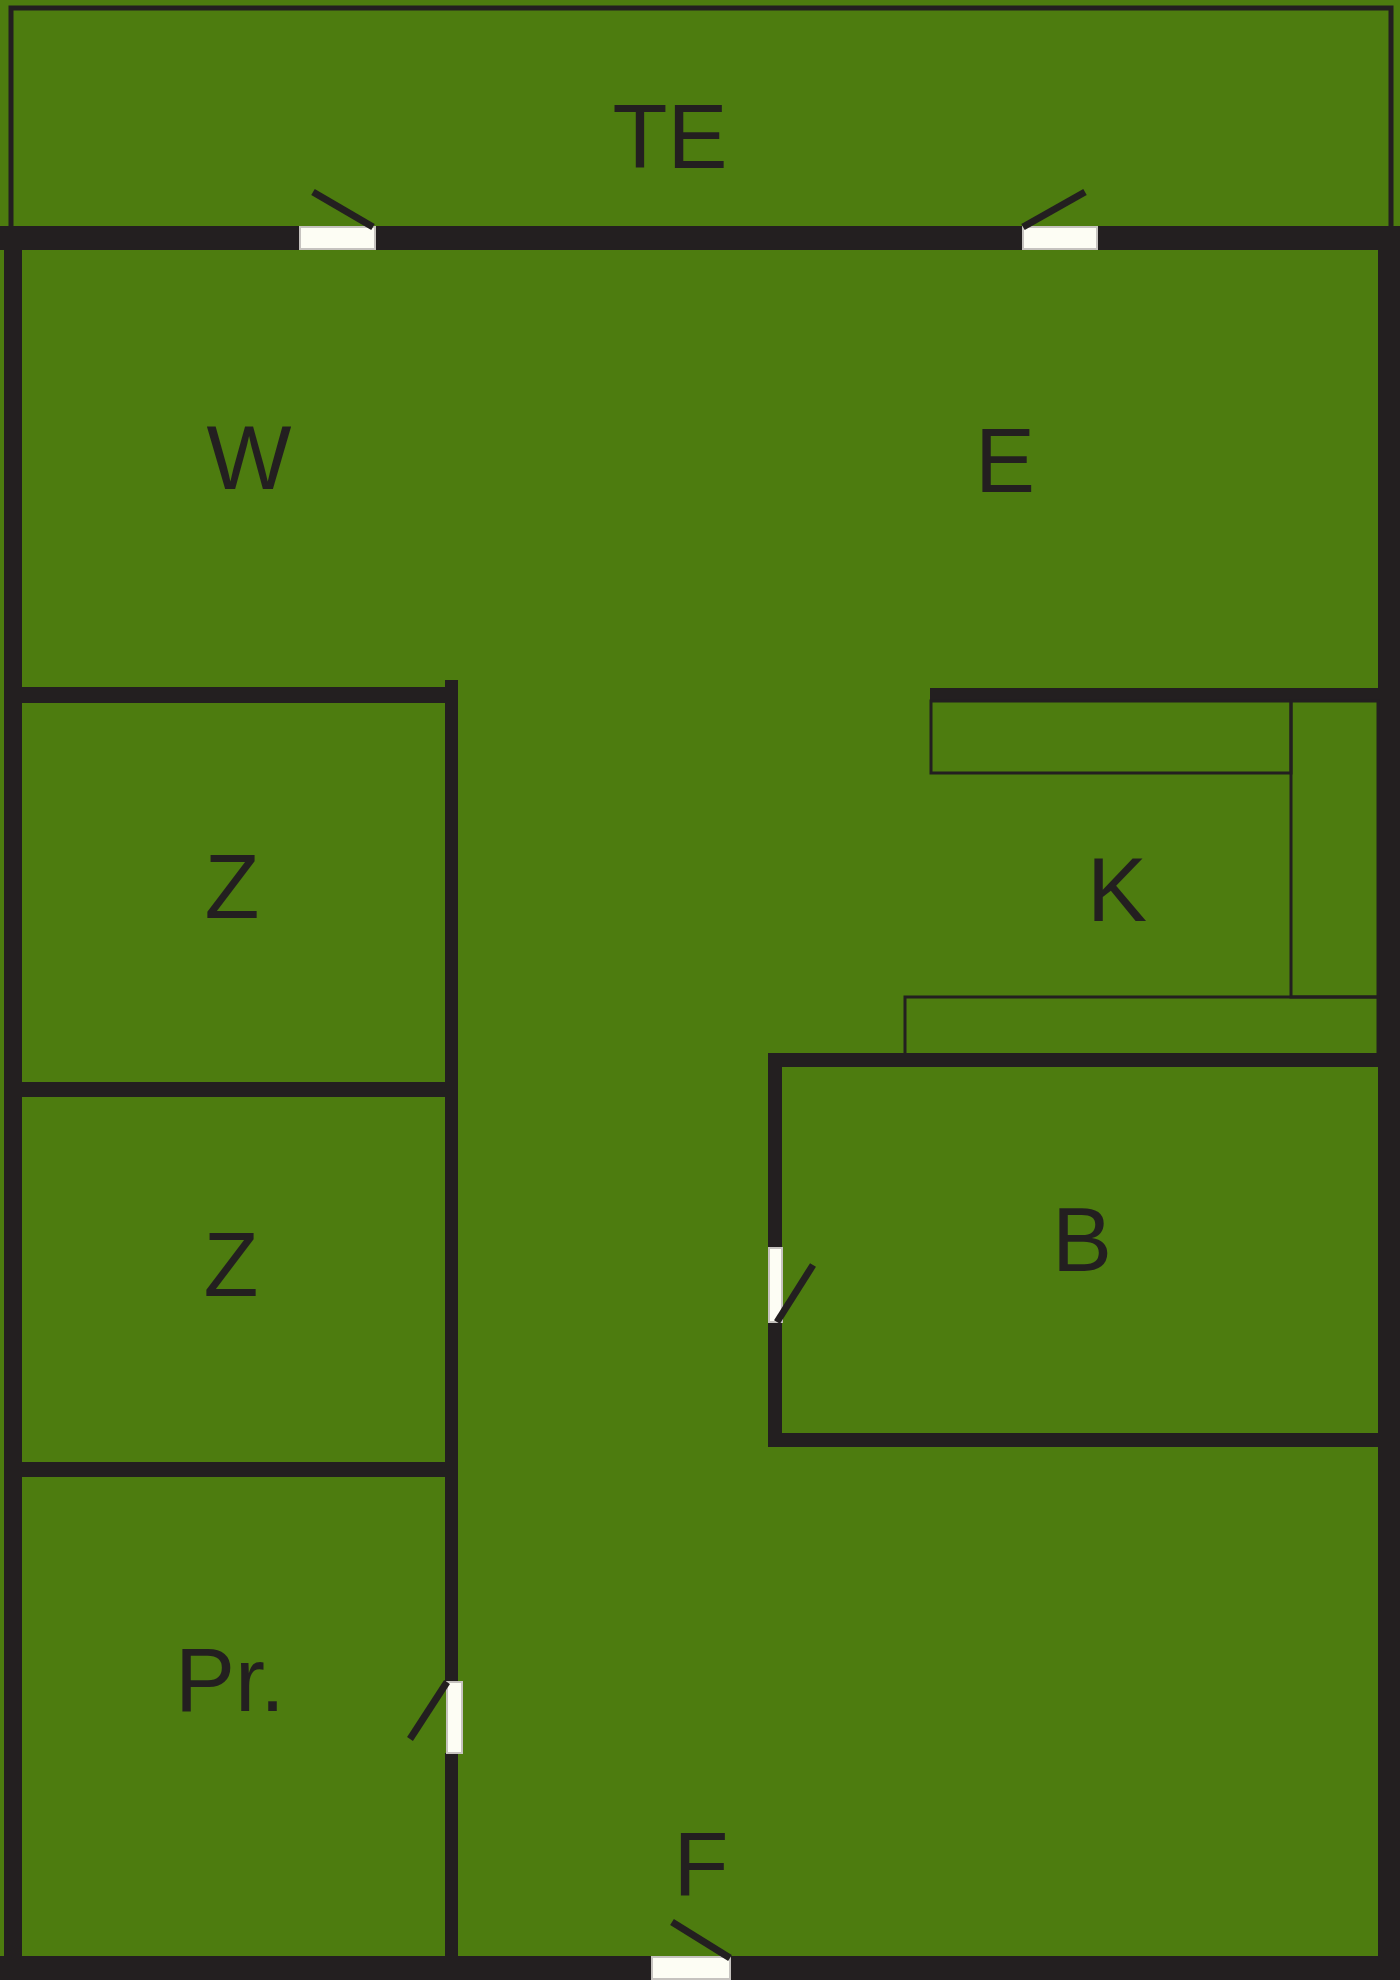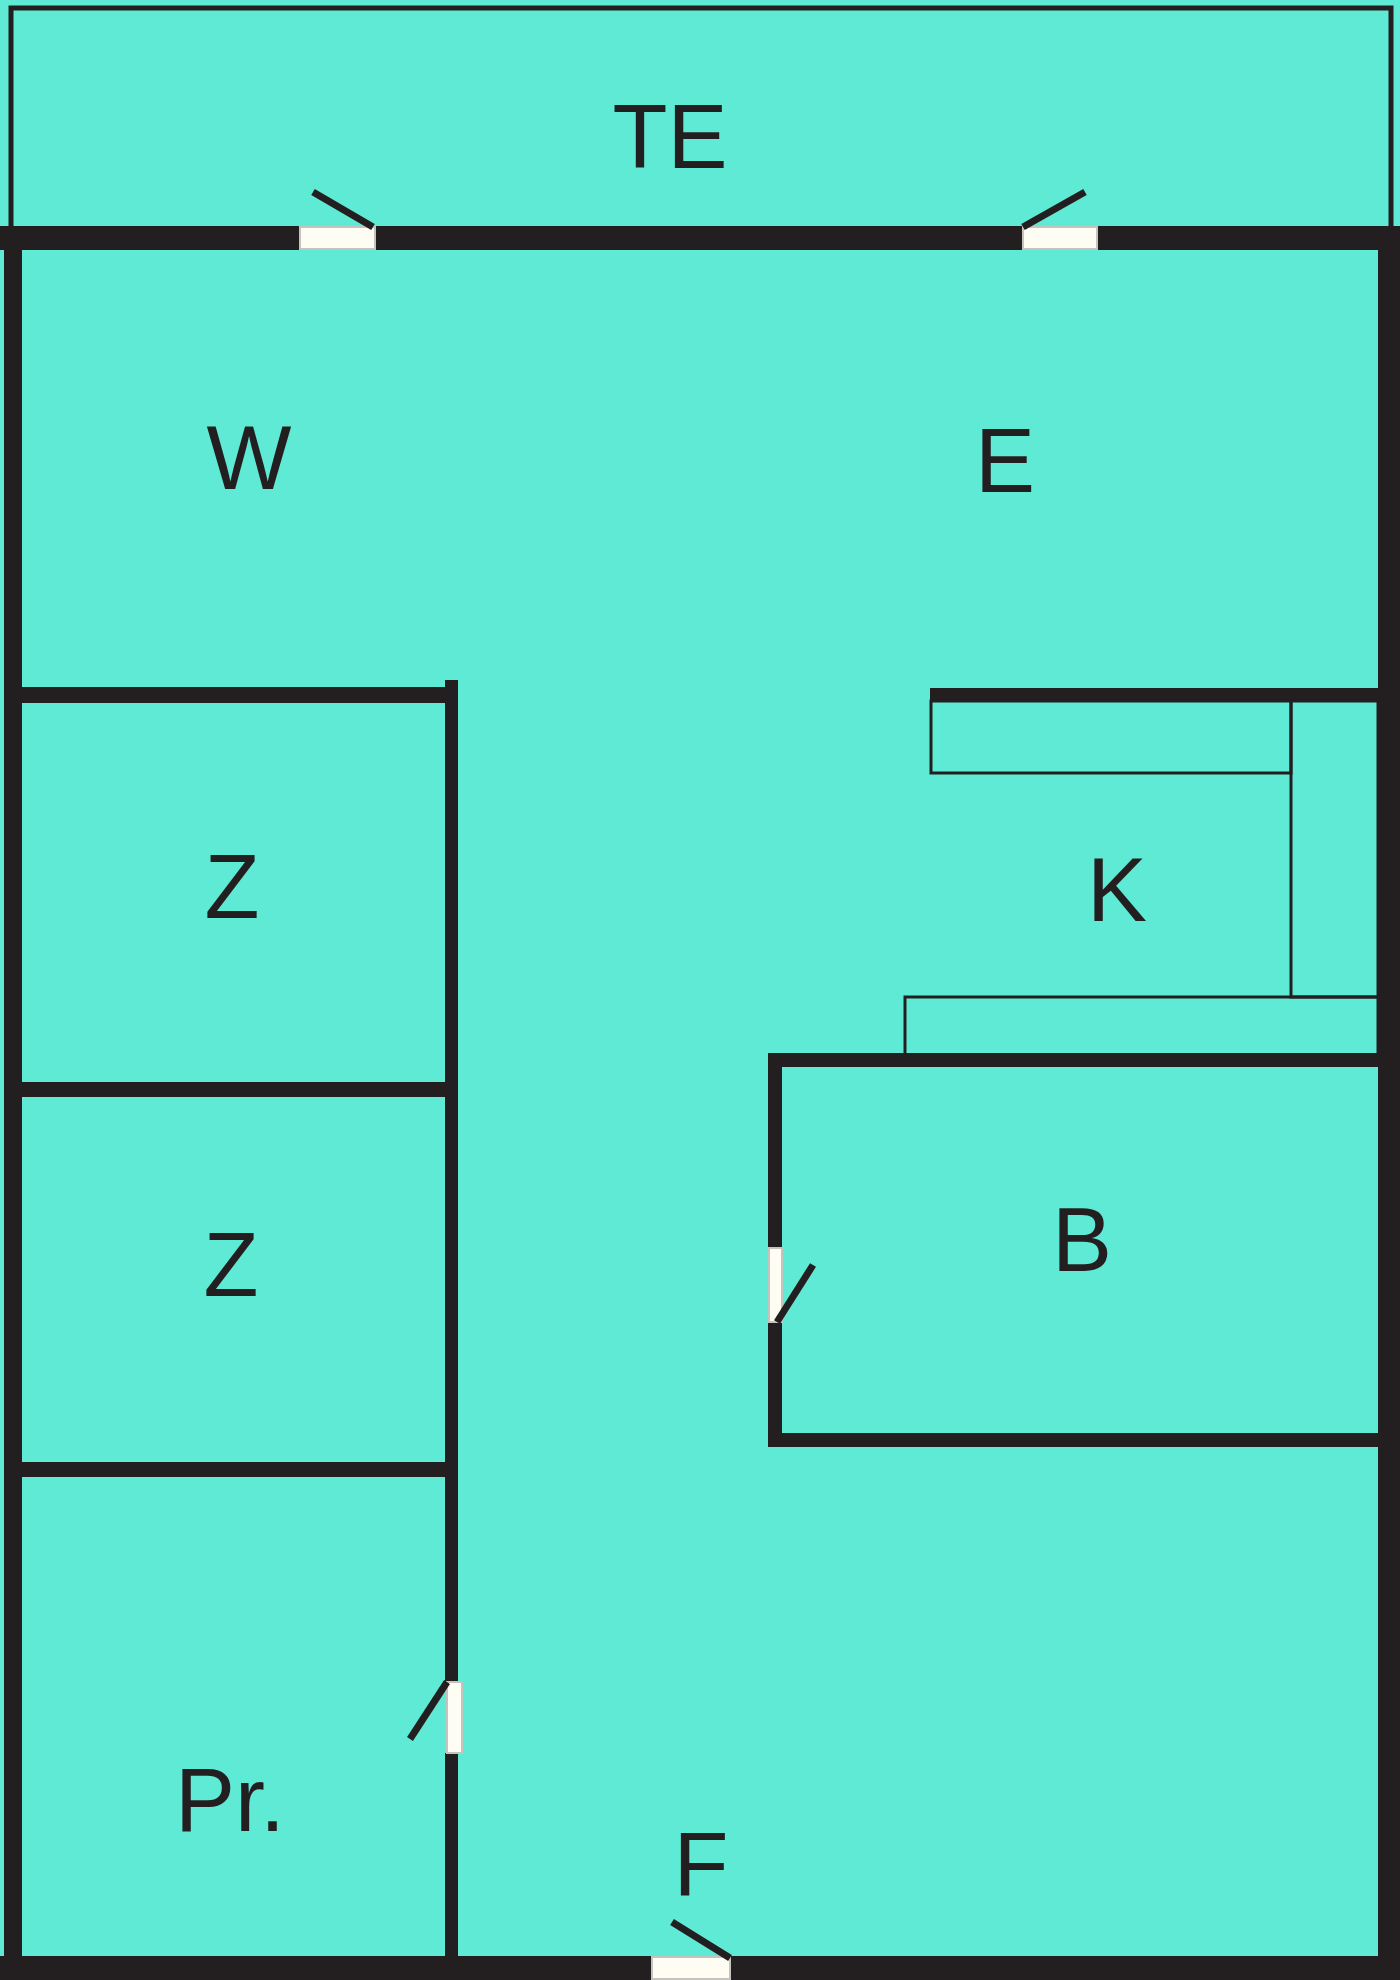--- a/index.html
+++ b/index.html
@@ -4,21 +4,21 @@
 <style>
   html, body { margin: 0; padding: 0; }
   body {
     background: #fdfdf4;
     font-family: "Liberation Sans", sans-serif;
   }
   .plan-canvas {
     position: relative;
     width: 1400px;
     height: 1980px;
-    background: #5eead4;
+    background: #4d7c0f;
     overflow: hidden;
   }
   .plan-canvas svg {
     position: absolute;
     left: 0; top: 0;
     width: 1400px;
     height: 1980px;
     display: block;
   }
   .room-label {
@@ -79,16 +79,16 @@
     <line x1="672" y1="1922" x2="730" y2="1958" stroke="#231f20" stroke-width="7"></line>
   </svg>
 
   <div class="room-label" style="left:670px;  top:137px;">TE</div>
   <div class="room-label" style="left:249px;  top:458px;">W</div>
   <div class="room-label" style="left:1005px; top:461px;">E</div>
   <div class="room-label" style="left:232px;  top:887px;">Z</div>
   <div class="room-label" style="left:231px;  top:1265px;">Z</div>
   <div class="room-label" style="left:1117px; top:890px;">K</div>
   <div class="room-label" style="left:1082px; top:1240px;">B</div>
-  <div class="room-label" style="left:230px;  top:1800px;text-align:right;">Pr.</div>
+  <div class="room-label" style="left:230px;  top:1680px;text-align:right;">Pr.</div>
   <div class="room-label" style="left:701px;  top:1864px;">F</div>
 
 </div>
 
 </body></html>

